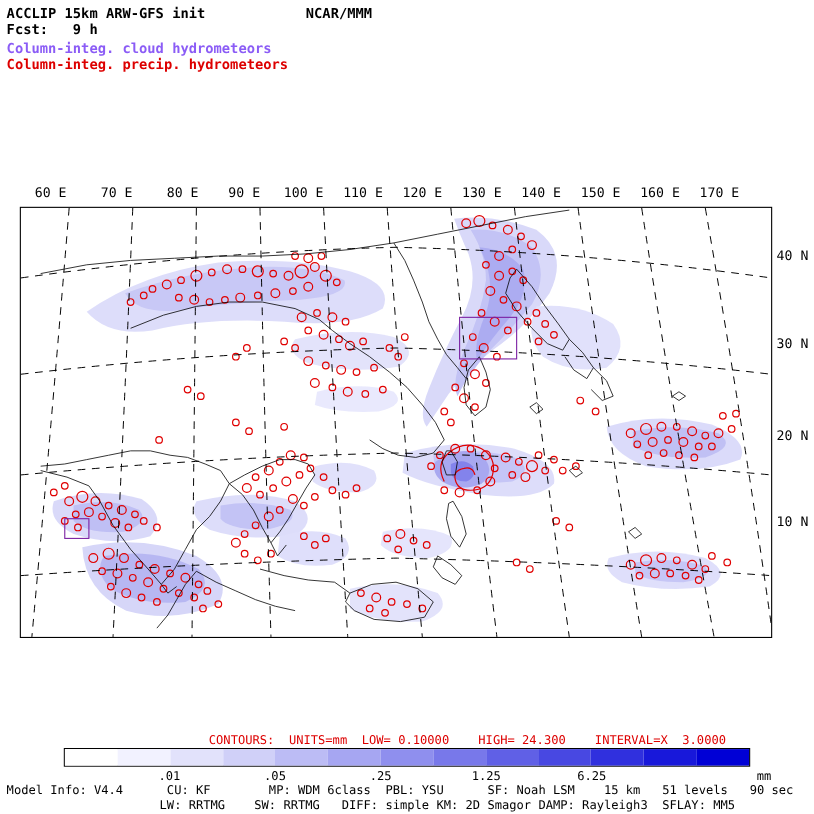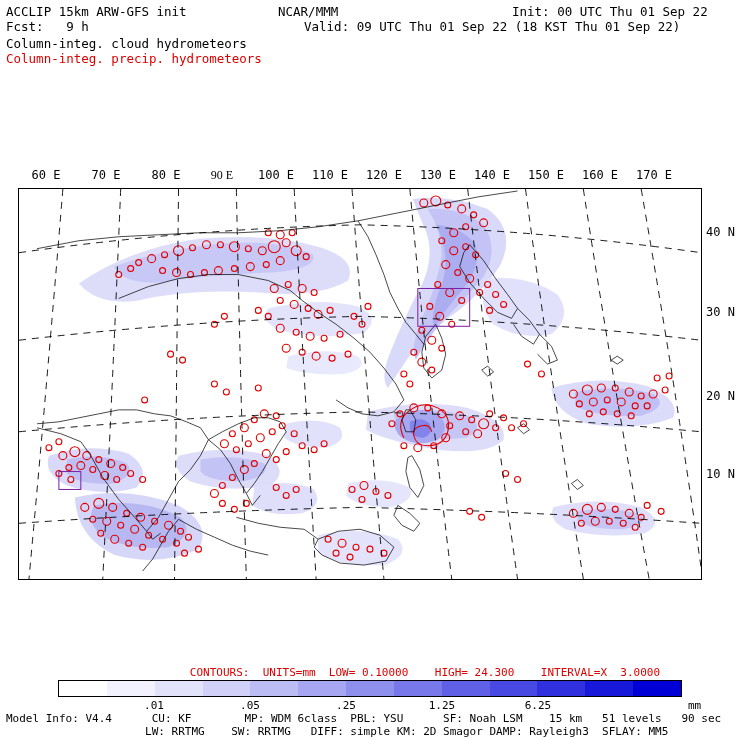--- a/index.html
+++ b/index.html
@@ -12,29 +12,29 @@
     height: 740px;
     font-family: "DejaVu Sans Mono", monospace;
     color: #000000;
     position: relative;
     overflow: hidden;
   }
   .abs { position: absolute; }
 
   
   #header-block {
-    left: 0; top: 0; width: 664px; height: 72px;
+    left: 0; top: 0; width: 664px; height: 72px; font-weight: bold;
   }
   .hdr-line { position: absolute; font-size: 12.5px; white-space: pre; letter-spacing: 0px; }
   #hdr-model   { left: 6px;  top: 4px; }
   #hdr-fcst    { left: 6px;  top: 19px; }
   #hdr-center  { left: 278px; top: 4px; }
   #hdr-init    { left: 512px; top: 4px; }
   #hdr-valid   { left: 304px; top: 19px; }
-  #legend-cloud  { left: 6px; top: 36px; color: #000000; font-size: 12.5px; white-space: pre;}
+  #legend-cloud  { left: 6px; top: 36px; color: #8b5cf6; font-size: 12.5px; white-space: pre;}
   #legend-precip { left: 6px; top: 51px; color: #dd0000; font-size: 12.5px; white-space: pre;}
 
   
   #map-frame {
     left: 18px; top: 188px; width: 684px; height: 392px;
     border: 1px solid #000;
     background: #ffffff;
     overflow: hidden;
     box-sizing: border-box;
   }
@@ -96,22 +96,20 @@
   #foot-l1 { left: 6px; top: 0px; }
   #foot-l2 { left: 6px; top: 13px; }
 </style>
 </head>
 <body>
 
 <div id="header-block" class="abs">
   <div class="hdr-line" id="hdr-model">ACCLIP 15km ARW-GFS init</div>
   <div class="hdr-line" id="hdr-fcst">Fcst:   9 h</div>
   <div class="hdr-line" id="hdr-center">NCAR/MMM</div>
-  <div class="hdr-line" id="hdr-init">Init: 00 UTC Thu 01 Sep 22</div>
-  <div class="hdr-line" id="hdr-valid">Valid: 09 UTC Thu 01 Sep 22 (18 KST Thu 01 Sep 22)</div>
   <div class="hdr-line" id="legend-cloud">Column-integ. cloud hydrometeors</div>
   <div class="hdr-line" id="legend-precip">Column-integ. precip. hydrometeors</div>
 </div>
 
 <div id="map-frame" class="abs">
   <svg id="map-canvas" viewBox="0 0 684 392" preserveAspectRatio="none">
     <defs>
       <clipPath id="frameclip">
           <rect x="0" y="0" width="684" height="392"></rect>
         </clipPath>
@@ -490,21 +488,21 @@
         <rect x="40" y="284" width="22" height="18"></rect>
       </g>
     </g>
   </svg>
 </div>
 
 <div id="x-axis" class="abs" style="left:0;top:0;width:740px;height:0;">
   <span class="axis-x-label" style="left:46px;">60 E</span>
   <span class="axis-x-label" style="left:106px;">70 E</span>
   <span class="axis-x-label" style="left:166px;">80 E</span>
-  <span class="axis-x-label" style="left:222px;font-family:Liberation Serif, serif;">90 E</span>
+  <span class="axis-x-label" style="left:222px;">90 E</span>
   <span class="axis-x-label" style="left:276px;">100 E</span>
   <span class="axis-x-label" style="left:330px;">110 E</span>
   <span class="axis-x-label" style="left:384px;">120 E</span>
   <span class="axis-x-label" style="left:438px;">130 E</span>
   <span class="axis-x-label" style="left:492px;">140 E</span>
   <span class="axis-x-label" style="left:546px;">150 E</span>
   <span class="axis-x-label" style="left:600px;">160 E</span>
   <span class="axis-x-label" style="left:654px;">170 E</span>
 </div>
 

